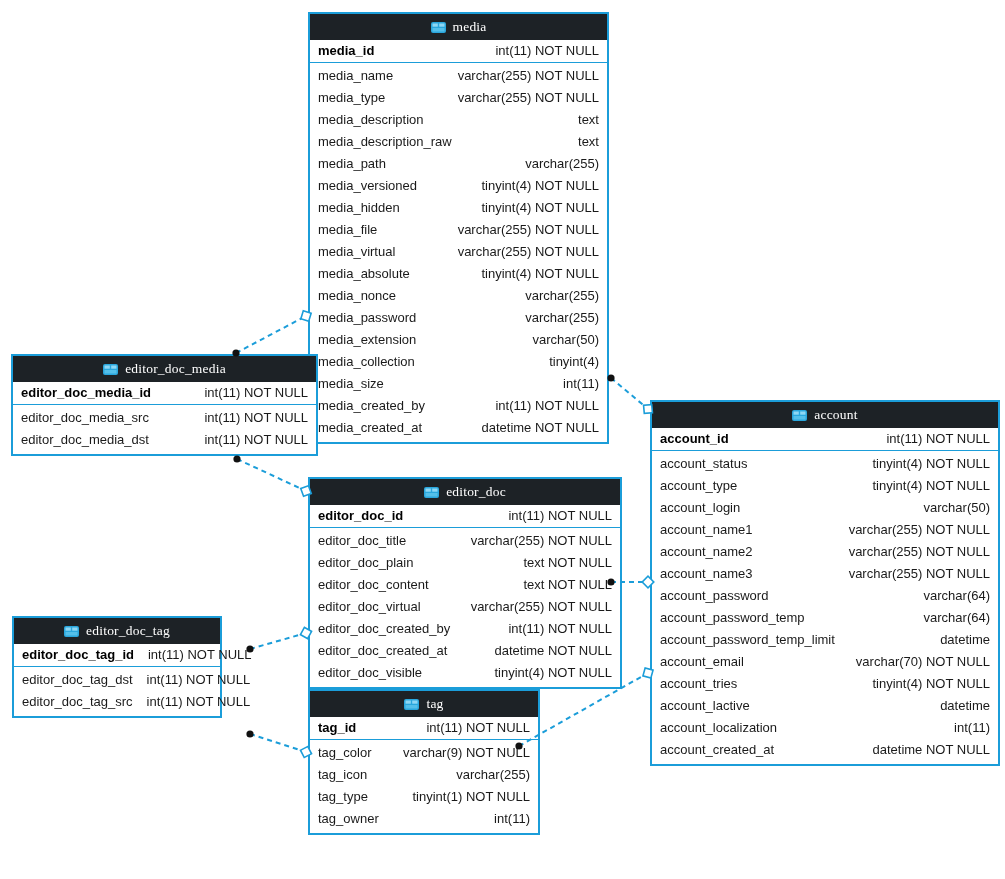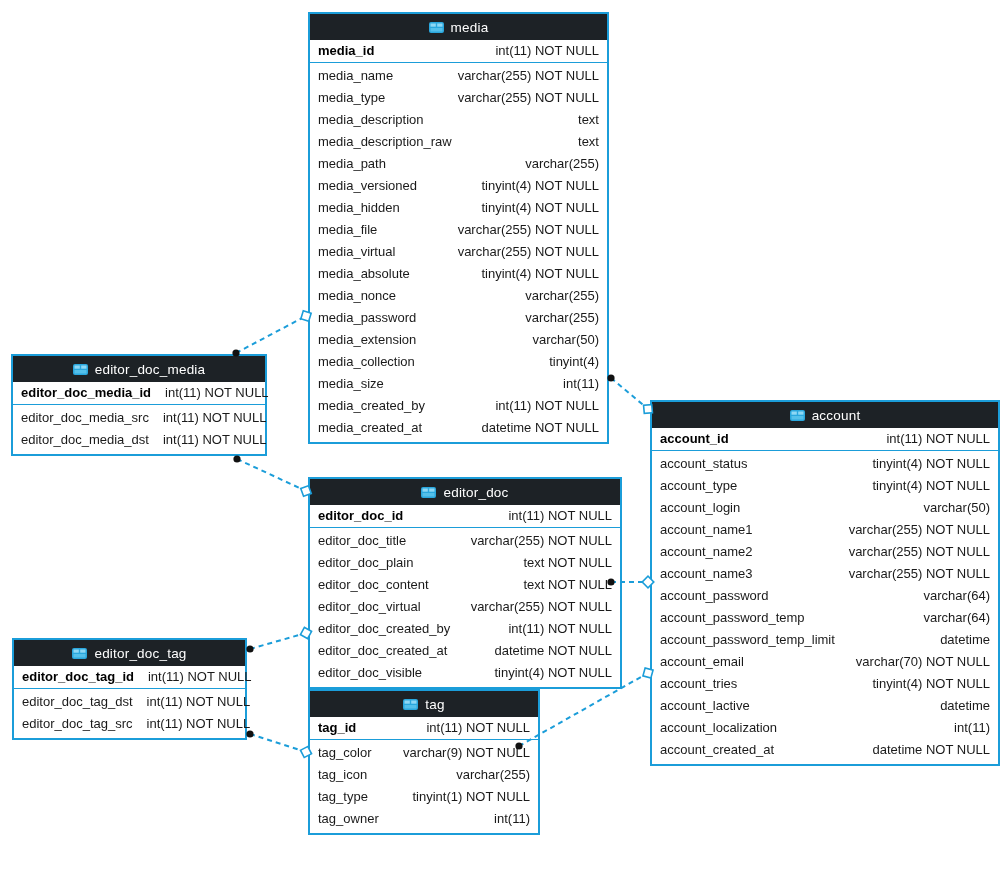--- a/index.html
+++ b/index.html
@@ -27,20 +27,21 @@
   .db-header{
     background:var(--header-bg);
     color:#ffffff;
     height:26px;
     display:flex;
     align-items:center;
     justify-content:center;
     gap:7px;
     font-size:13.5px;
     letter-spacing:.2px;
+    font-family:Liberation Serif, serif;
   }
   .tbl-icon{display:inline-flex;align-items:center;}
   .pk-row{
     height:27px;
     line-height:27px;
     border-bottom:1px solid var(--blue);
   }
   .rows{padding:2px 0 3px 0;}
   .row{
     height:22px;
@@ -165,21 +166,21 @@
           <div class="row">
             <span class="col-name">media_created_by</span>
             <span class="col-type">int(11) NOT NULL</span>
           </div>
           <div class="row">
             <span class="col-name">media_created_at</span>
             <span class="col-type">datetime NOT NULL</span>
           </div>
         </div>
       </div>
-      <div class="db-table" style="left: 11px; top: 354px; width: 256px;">
+      <div class="db-table" style="left: 11px; top: 354px; width: 307px;">
         <div class="db-header">
           <span class="tbl-icon">
             <svg width="15" height="11" viewBox="0 0 15 11">
               <rect x="0" y="0" width="15" height="11" rx="2" fill="#2aa7dd"></rect>
               <rect x="1.5" y="1.5" width="5.3" height="3.2" fill="#8ed7f4"></rect>
               <rect x="8.2" y="1.5" width="5.3" height="3.2" fill="#8ed7f4"></rect>
               <rect x="1.5" y="6" width="12" height="3.5" fill="#54c0ea"></rect>
             </svg>
           </span>
           <span class="tbl-title">editor_doc_media</span>
@@ -239,21 +240,21 @@
           <div class="row">
             <span class="col-name">editor_doc_created_at</span>
             <span class="col-type">datetime NOT NULL</span>
           </div>
           <div class="row">
             <span class="col-name">editor_doc_visible</span>
             <span class="col-type">tinyint(4) NOT NULL</span>
           </div>
         </div>
       </div>
-      <div class="db-table" style="left: 12px; top: 638px; width: 235px;">
+      <div class="db-table" style="left: 12px; top: 616px; width: 210px;">
         <div class="db-header">
           <span class="tbl-icon">
             <svg width="15" height="11" viewBox="0 0 15 11">
               <rect x="0" y="0" width="15" height="11" rx="2" fill="#2aa7dd"></rect>
               <rect x="1.5" y="1.5" width="5.3" height="3.2" fill="#8ed7f4"></rect>
               <rect x="8.2" y="1.5" width="5.3" height="3.2" fill="#8ed7f4"></rect>
               <rect x="1.5" y="6" width="12" height="3.5" fill="#54c0ea"></rect>
             </svg>
           </span>
           <span class="tbl-title">editor_doc_tag</span>

